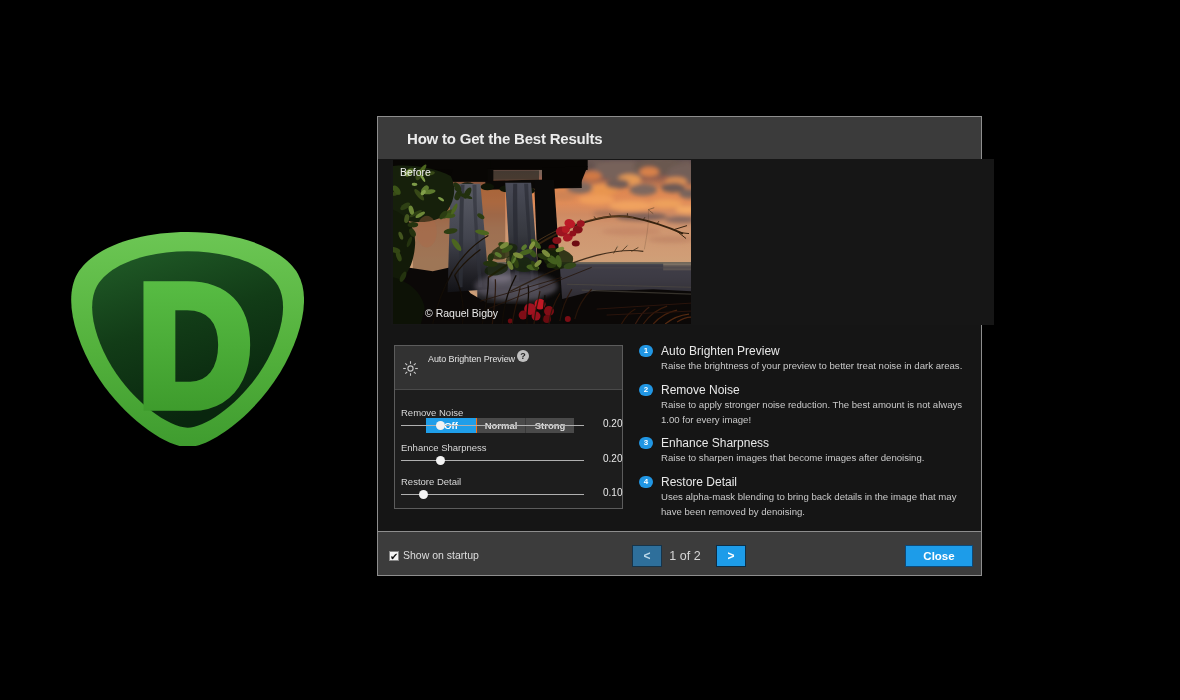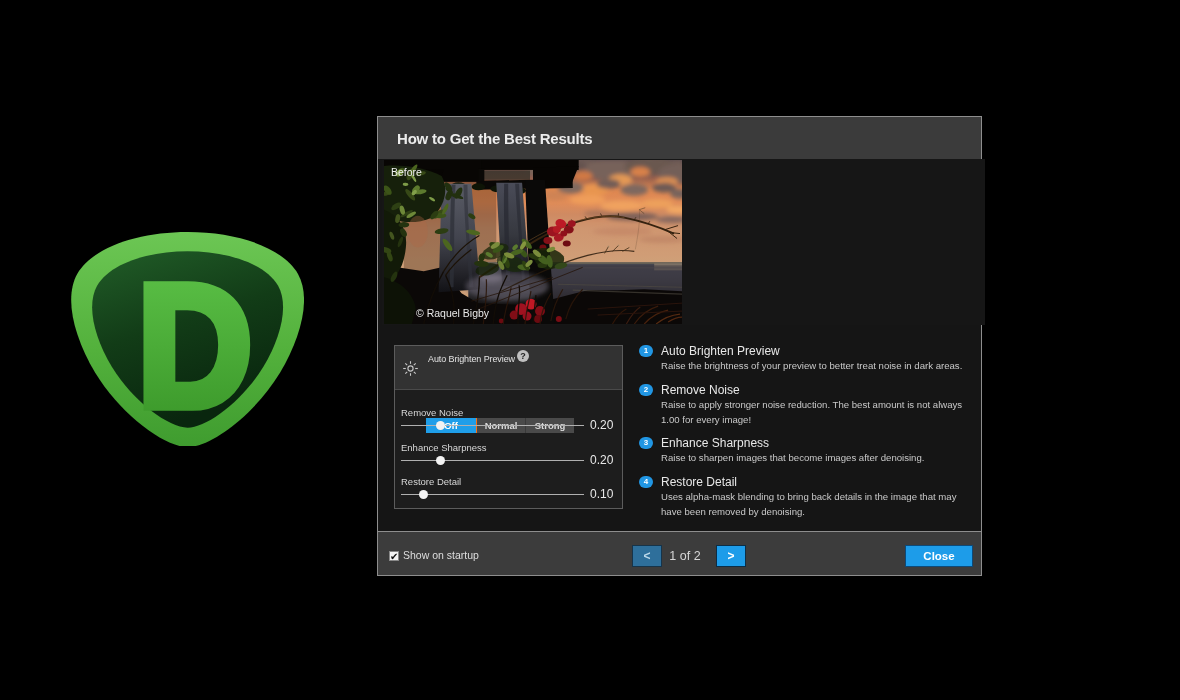--- a/index.html
+++ b/index.html
@@ -1,37 +1,37 @@
 <!DOCTYPE html>
 <html><head><meta charset="utf-8">
 <style>
 html,body{margin:0;padding:0;background:#000;}
 *{box-sizing:border-box;}
 body{width:1180px;height:700px;position:relative;overflow:hidden;font-family:"Liberation Sans",sans-serif;}
 .abs{position:absolute;}
 #dlg{left:377px;top:116px;width:605px;height:460px;border:1px solid #8e8e8e;background:#151515;}
-#titlebar{left:0;top:0;width:603px;height:42px;background:#3b3b3b;color:#ececec;font-size:15px;letter-spacing:-.2px;font-weight:bold;line-height:43px;padding-left:19px;}
-#photos{left:4px;top:42px;width:603px;height:166px;background:#161616;}
+#titlebar{left:0;top:0;width:603px;height:42px;background:#3b3b3b;color:#ececec;font-size:15px;letter-spacing:-.2px;font-weight:bold;line-height:43px;padding-left:29px;}
+#photos{left:13px;top:42px;width:603px;height:166px;background:#161616;}
 .ph{top:1px;width:298px;height:164px;overflow:hidden;}
 .ph svg{display:block;width:298px;height:164px;}
 .plabel{left:7px;top:6px;font-size:10.5px;color:#f0f0f0;}
 .pcred{left:7px;bottom:5px;font-size:10.5px;color:#e8e8e8;margin-left:25px;}
 #body{left:0;top:208px;width:603px;height:250px;background:#151515;}
 #panel{left:16px;top:20px;width:229px;height:164px;border:1px solid #5c5c5c;background:#1d1d1d;}
 #ptop{left:0;top:0;width:227px;height:44px;background:#323232;border-bottom:1px solid #4a4a4a;}
 #abp{left:33px;top:8px;font-size:9px;letter-spacing:-.1px;color:#e2e2e2;}
 #qm{left:122px;top:4px;width:12px;height:12px;border-radius:50%;background:#c0c0c0;color:#222;font-size:9px;font-weight:bold;text-align:center;line-height:12px;}
 #seg{left:31px;top:24px;width:148px;height:32px;font-size:9.5px;font-weight:bold;margin-top:48px;}
 .sg{float:left;width:49px;height:15px;text-align:center;line-height:15px;color:#dcdcdc;background:#4a4a4a;}
 #sg1{background:#1f9ee9;color:#fff;width:50px;}
 .srow{left:6px;width:215px;}
 .slabel{font-size:9.5px;color:#d8d8d8;left:0;top:0;}
 .strack{left:0;width:183px;height:1px;background:#b0b0b0;}
 .sthumb{width:9px;height:9px;border-radius:50%;background:#f2f2f2;margin-top:-4px;}
-.sval{font-size:12px;color:#e8e8e8;left:189px;width:24px;}
+.sval{font-size:10px;color:#e8e8e8;left:202px;width:24px;}
 #items{left:261px;top:20px;width:330px;}
 .item{left:0;width:330px;height:10px;}
 .badge{left:0;top:0;width:14px;height:12px;border-radius:6px;background:#2196e3;color:#fff;font-size:8px;font-weight:bold;text-align:center;line-height:12px;}
 .ittl{left:22px;top:-1px;font-size:12px;color:#e8e8e8;white-space:nowrap;}
 .idsc{left:22px;top:13px;font-size:9.6px;color:#c9c9c9;line-height:15px;white-space:nowrap;}
 #bbar{left:0;top:414px;width:603px;height:44px;background:#3c3c3c;border-top:1px solid #8e8e8e;}
 #cb{left:11px;top:19px;width:10px;height:10px;background:#f4f4f4;border:1px solid #888;color:#111;font-size:10px;line-height:9px;text-align:center;}
 #cbl{left:25px;top:17px;font-size:10.5px;color:#dedede;text-align:center;}
 .pgbtn{top:13px;width:30px;height:22px;text-align:center;line-height:20px;font-size:12px;font-weight:bold;}
 #prev{left:254px;background:#2e6f9b;color:#bcd8ea;border:1px solid #16344a;}

